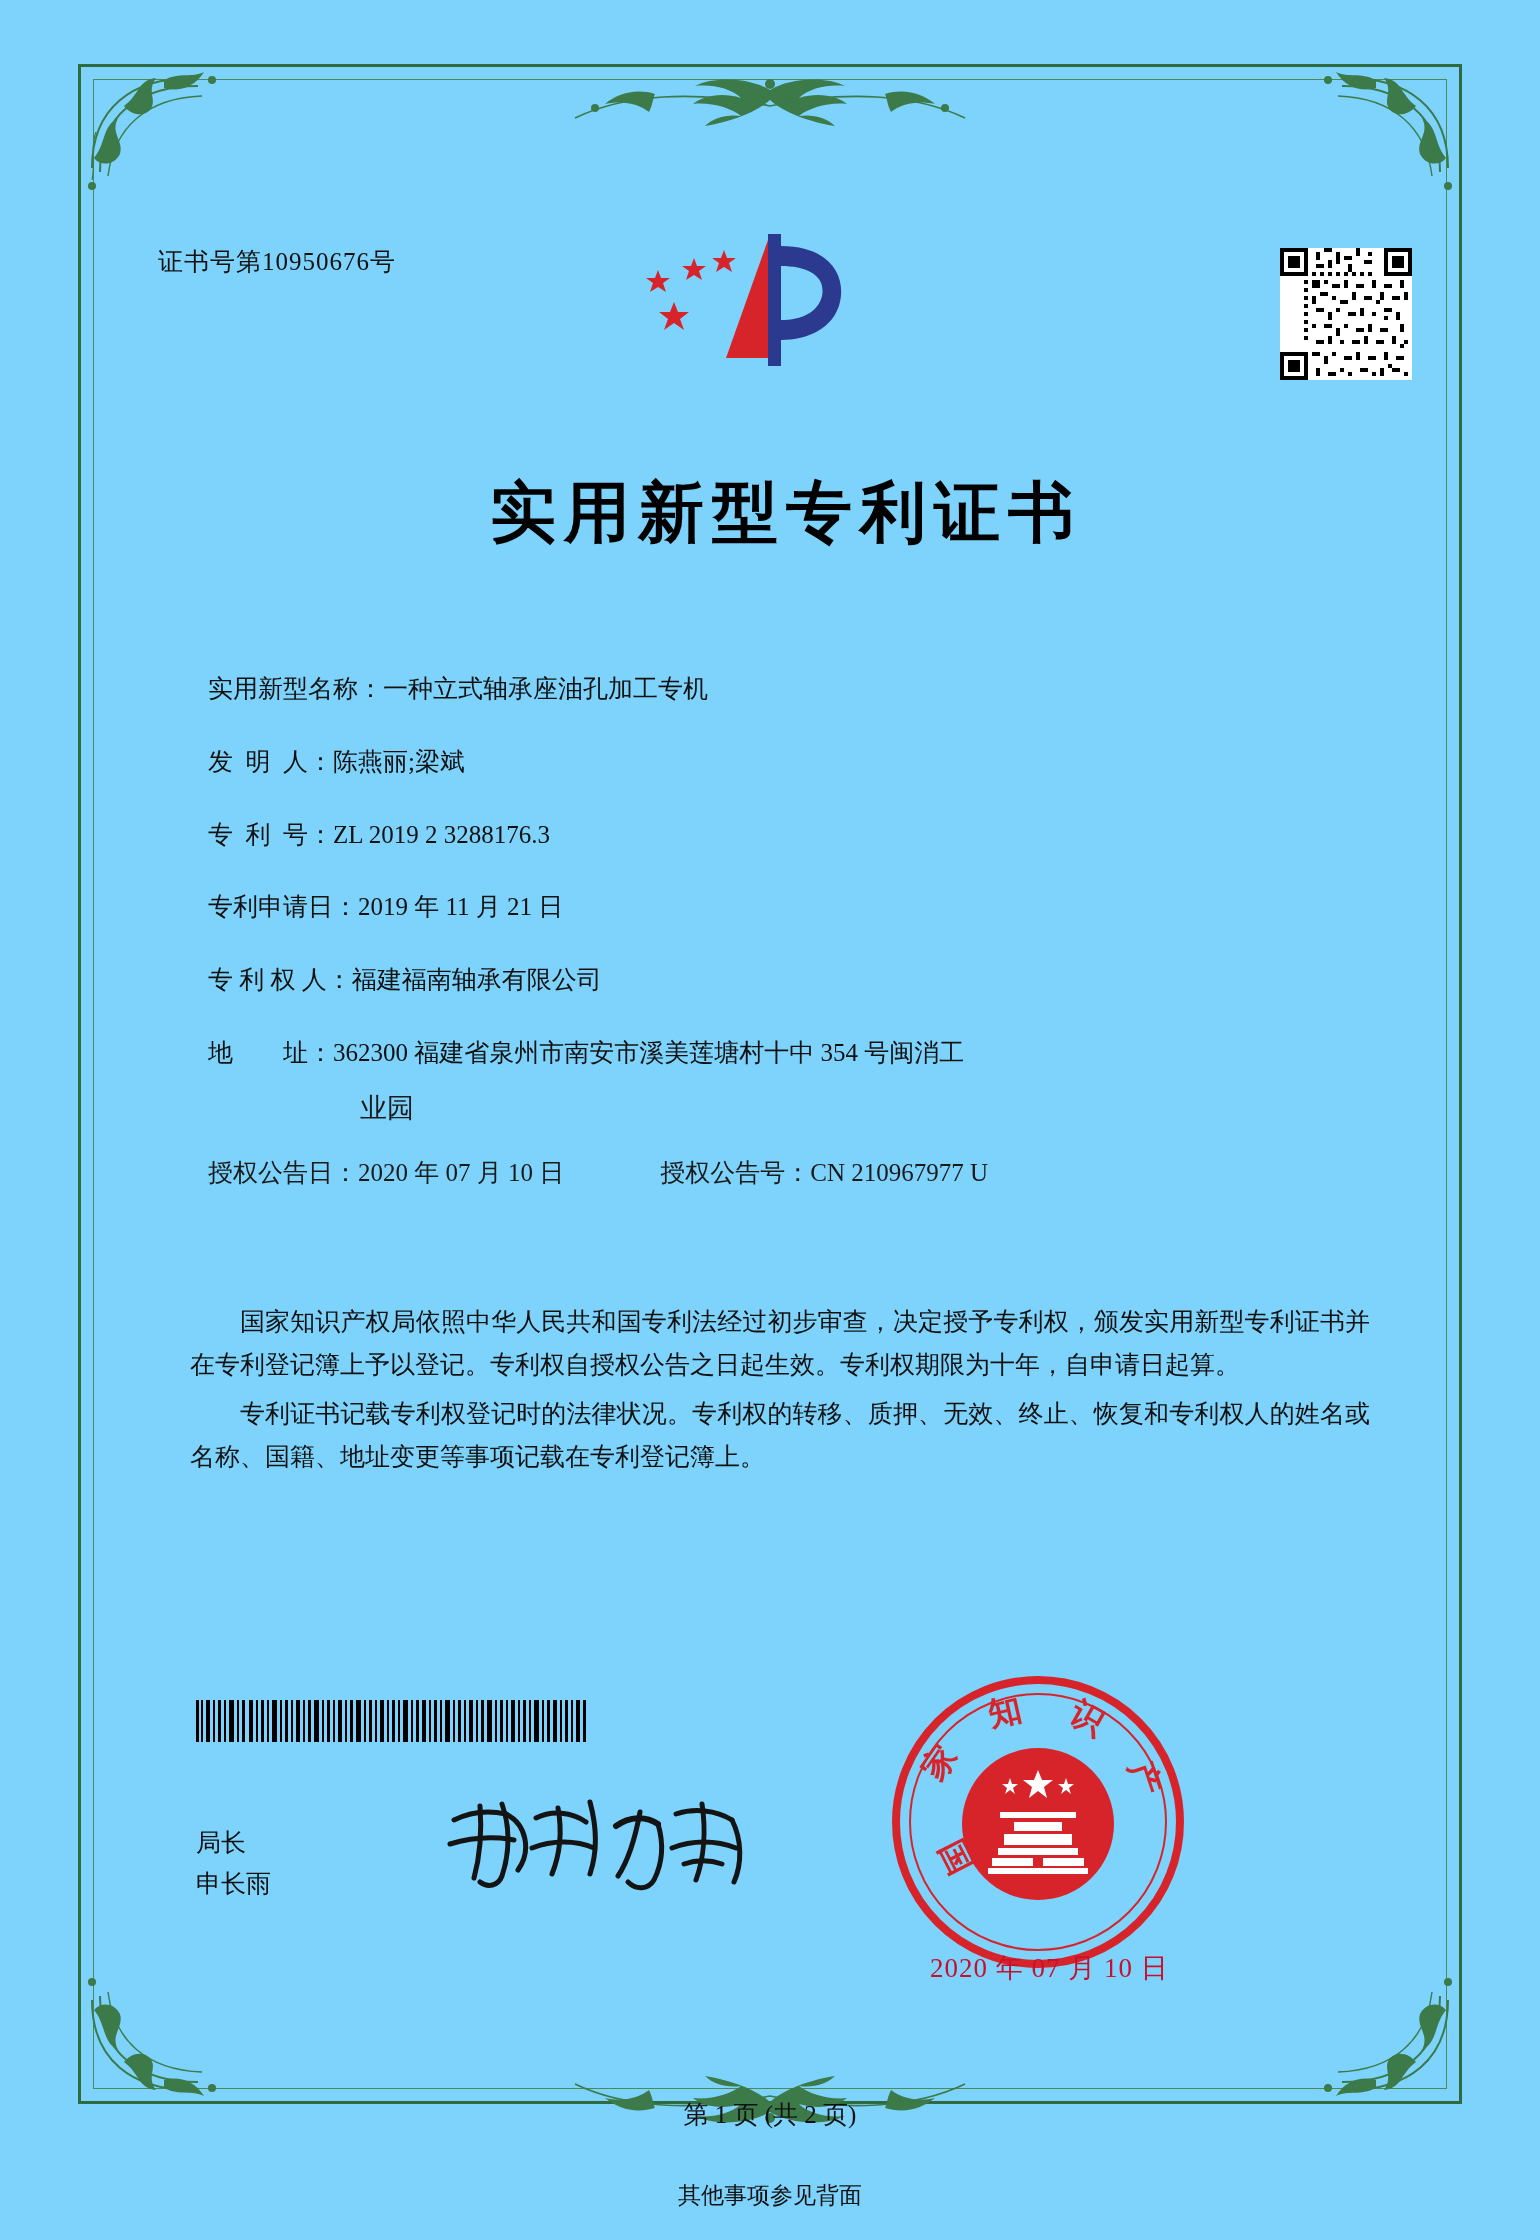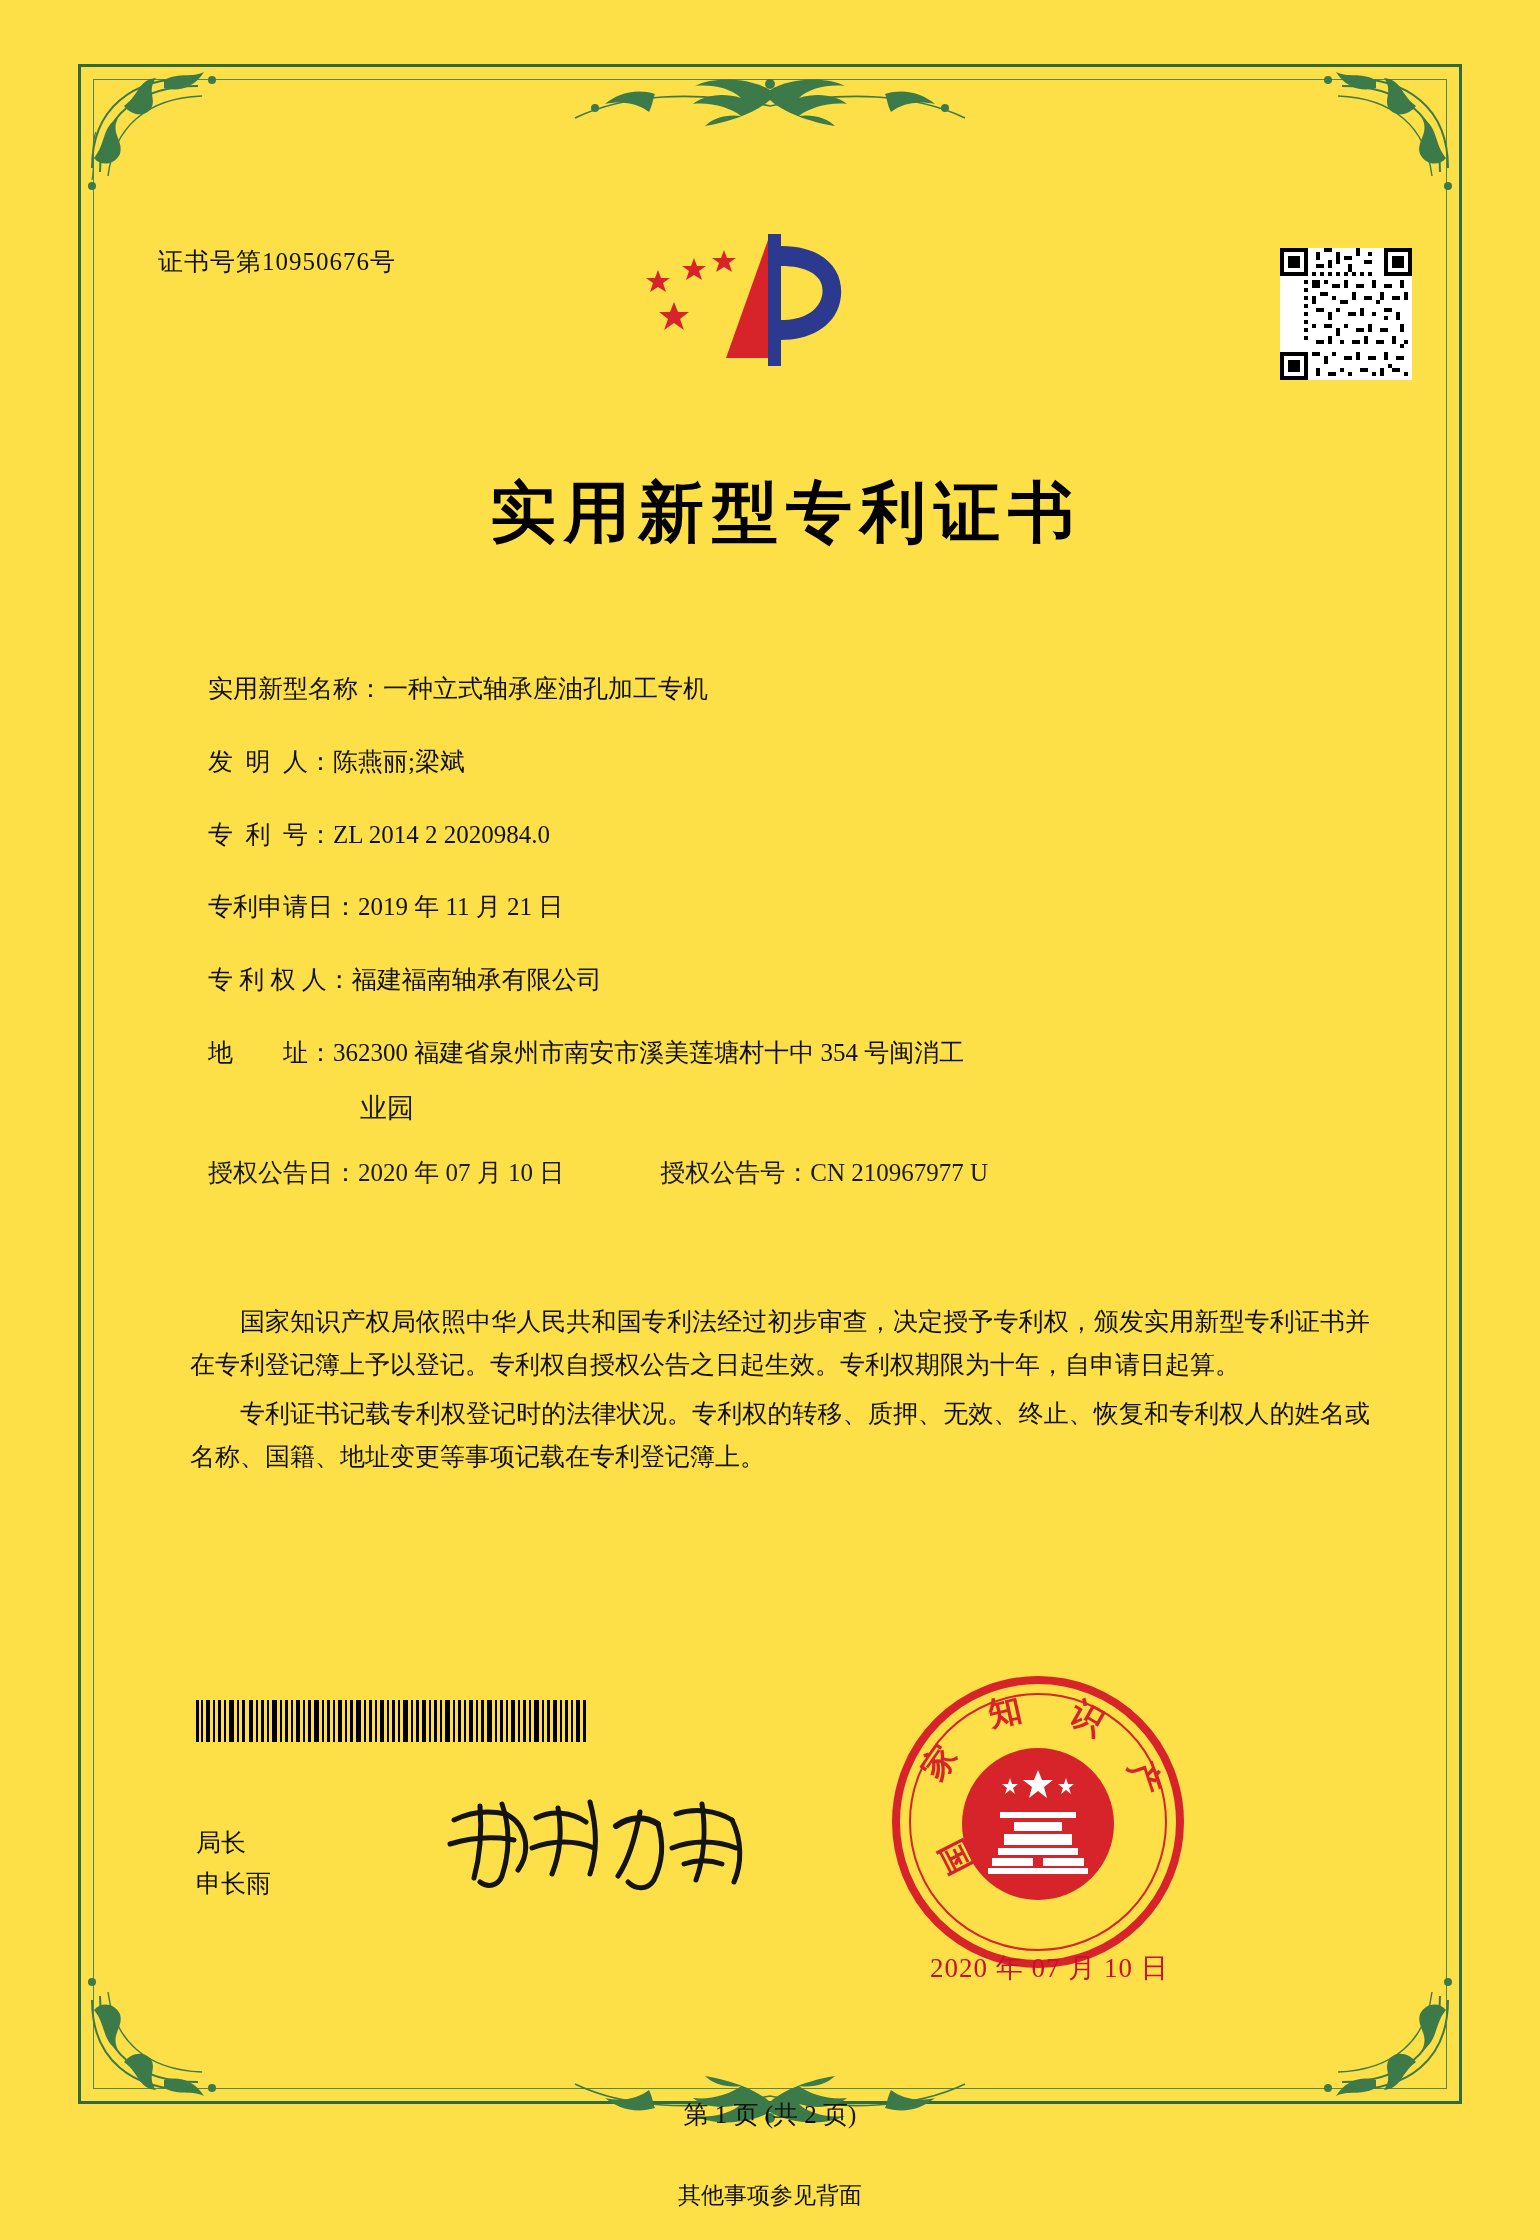--- a/index.html
+++ b/index.html
@@ -15,21 +15,21 @@
     color: #1a1a1a;
     overflow: hidden;
   }
 
   
   .page {
     position: absolute;
     left: 0; top: 0;
     width: 1540px;
     height: 2240px;
-    background: #fde047;
+    background: #7dd3fc;
   }
 
   .border-outer {
     position: absolute;
     left: 78px;
     top: 64px;
     width: 1384px;
     height: 2040px;
     border: 3px solid #2e6b3e;
     box-sizing: border-box;
@@ -476,21 +476,21 @@
       <span class="field-value">一种立式轴承座油孔加工专机</span>
     </div>
 
     <div class="field-row">
       <span class="field-label">发  明  人：</span>
       <span class="field-value">陈燕丽;梁斌</span>
     </div>
 
     <div class="field-row">
       <span class="field-label">专  利  号：</span>
-      <span class="field-value">ZL 2014 2 2020984.0</span>
+      <span class="field-value">ZL 2019 2 3288176.3</span>
     </div>
 
     <div class="field-row">
       <span class="field-label">专利申请日：</span>
       <span class="field-value">2019 年 11 月 21 日</span>
     </div>
 
     <div class="field-row">
       <span class="field-label">专 利 权 人：</span>
       <span class="field-value">福建福南轴承有限公司</span>

